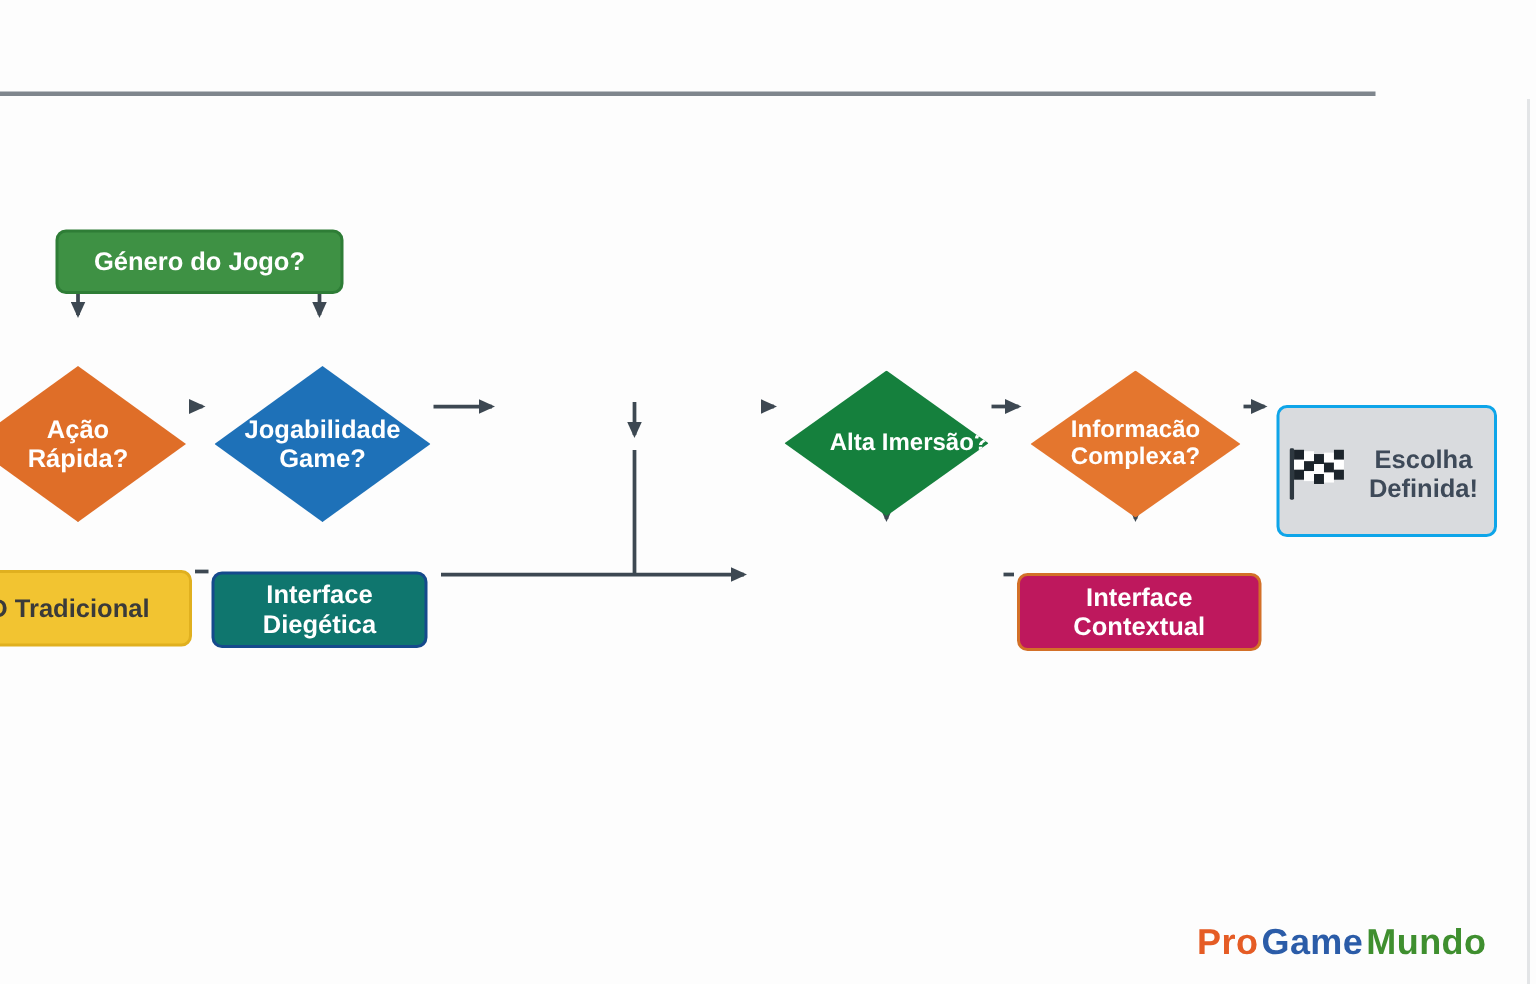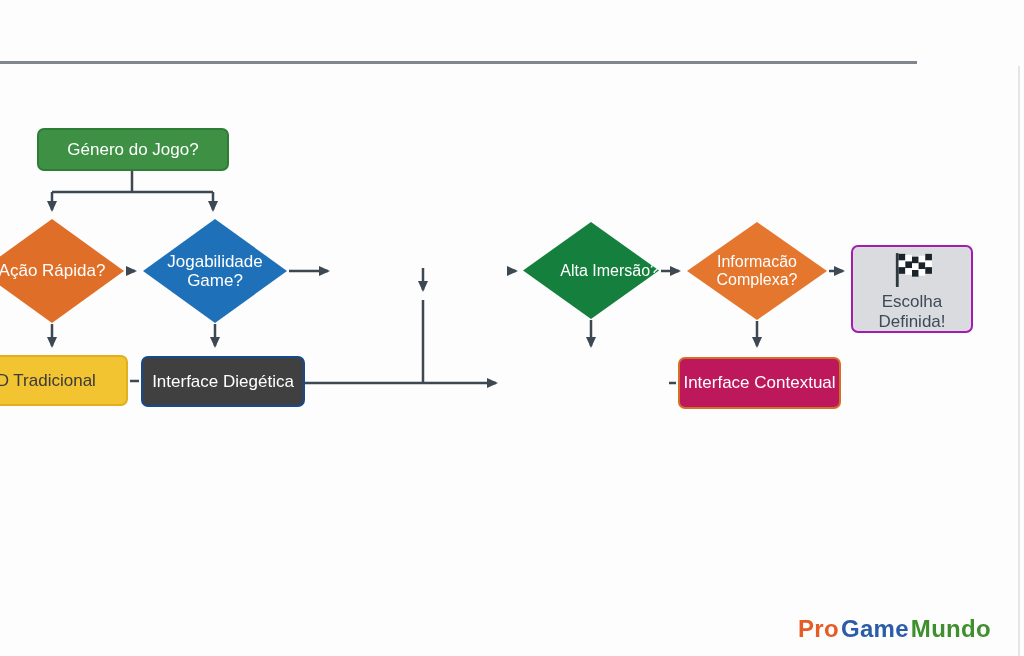--- a/index.html
+++ b/index.html
@@ -21,46 +21,47 @@
     background:#7f868d;
   }
   .right-edge{
     position:absolute;left:1018px;top:66px;width:2px;height:590px;
     background:#e3e5e7;
   }
 
   
   .node{
     position:absolute;display:flex;align-items:center;justify-content:center;
-    text-align:center;font-weight:normal;color:#fff;line-height:1.12;
+    text-align:center;font-weight:bold;color:#fff;line-height:1.12;
     box-sizing:border-box;
+    margin-top:25px;
   }
   .rect{border-radius:7px;font-size:17px;}
   .diamond{
     clip-path:polygon(50% 0,100% 50%,50% 100%,0 50%);
     font-size:16px;
   }
   .diamond .lbl{max-width:78%;}
 
   
   .n-genero{left:37px;top:128px;width:192px;height:43px;
     background:#3e9144;border:2px solid #2e7d36;}
   .n-acao{left:-20px;top:219px;width:144px;height:104px;background:#df6e28;font-size:17px;}
   .n-jogabilidade{left:143px;top:219px;width:144px;height:104px;background:#1e71b8;font-size:17px;}
   .n-nivel{left:338px;top:222px;width:170px;height:45px;
     background:#e9ebee;border:2px solid #9ba1a8;color:#3e4a59;}
   .n-alta{left:523px;top:222px;width:136px;height:97px;background:#15803d;justify-content:flex-end;}
   .n-informacao{left:687px;top:222px;width:140px;height:98px;background:#e4762e;}
-  .n-escolha{left:851px;top:245px;width:122px;height:88px;
-    background:#d9dbde;border:2px solid #a21caf;color:#3e4a59;
-    flex-direction:column;gap:3px;padding-top:4px;}
+  .n-escolha{left:851px;top:245px;width:147px;height:88px;
+    background:#d9dbde;border:2px solid #0ea5e9;color:#3e4a59;
+    flex-direction:row;gap:3px;padding-top:4px;}
   .n-hud{left:-60px;top:355px;width:188px;height:51px;
     background:#f2c431;border:2px solid #e0b01f;color:#3a3a3a;}
-  .n-diegetica{left:141px;top:356px;width:164px;height:51px;
-    background:#404040;border:2px solid #154a8c;}
+  .n-diegetica{left:141px;top:356px;width:144px;height:51px;
+    background:#0f766e;border:2px solid #154a8c;}
   .n-invisivel{left:507px;top:357px;width:160px;height:51px;
     background:#6a4d90;border:2px solid #59407c;}
   .n-contextual{left:678px;top:357px;width:163px;height:52px;
     background:#be185d;border:2px solid #d37028;}
 
   .flag-wrap{width:46px;height:38px;}
 
   
   .logo{
     position:absolute;right:33px;bottom:13px;

